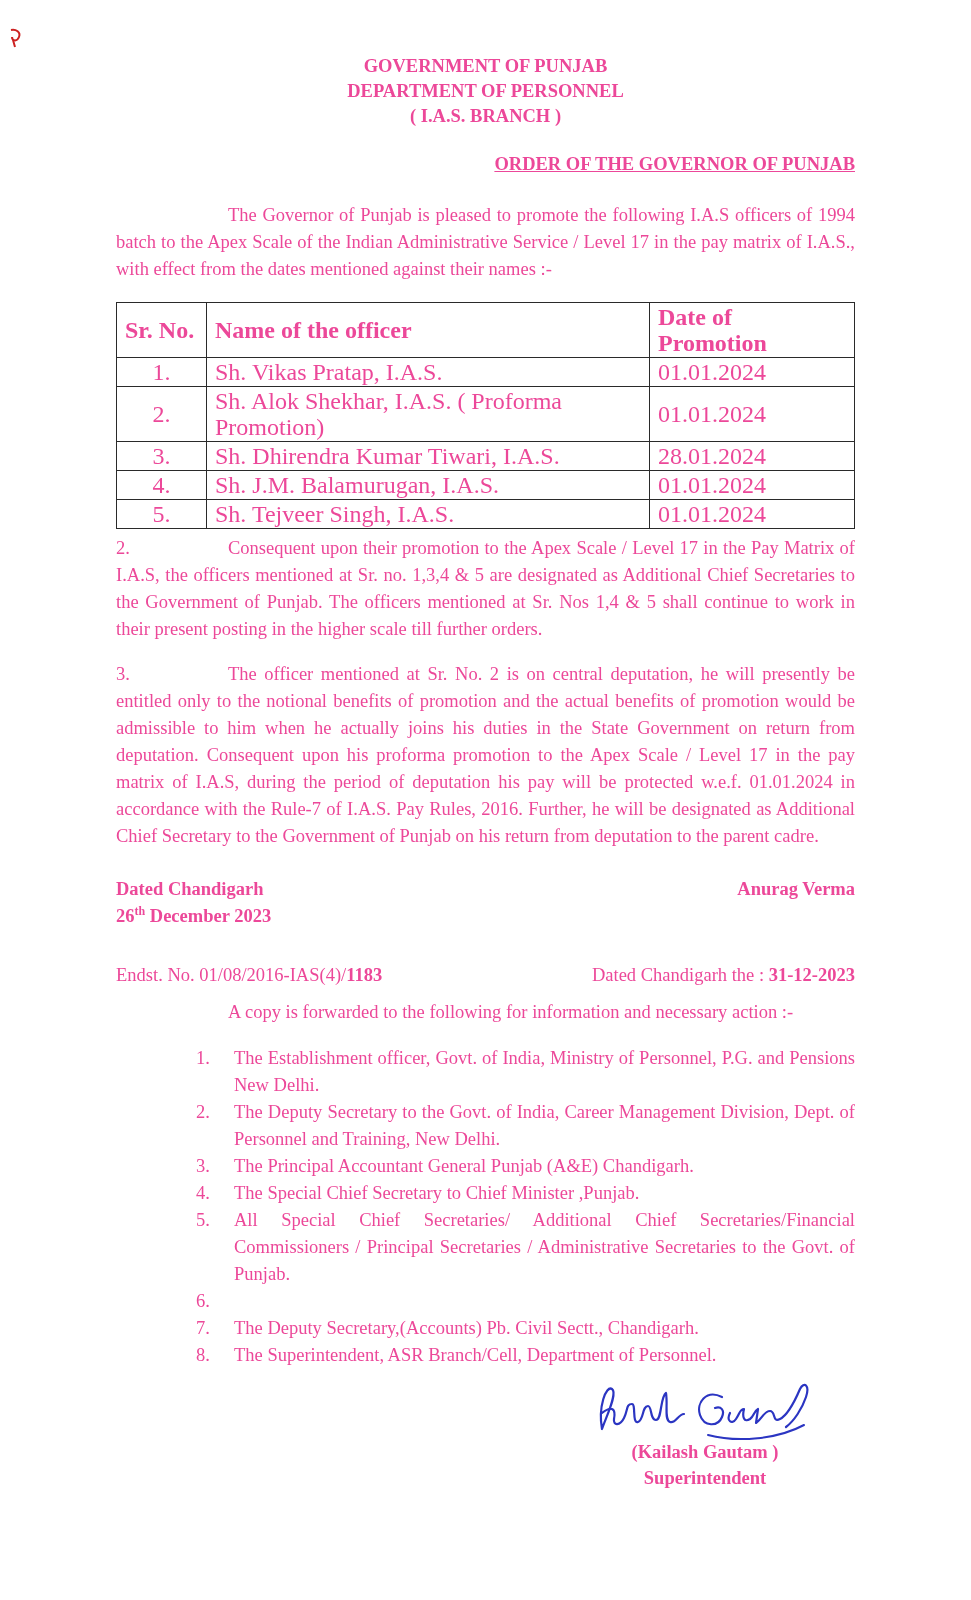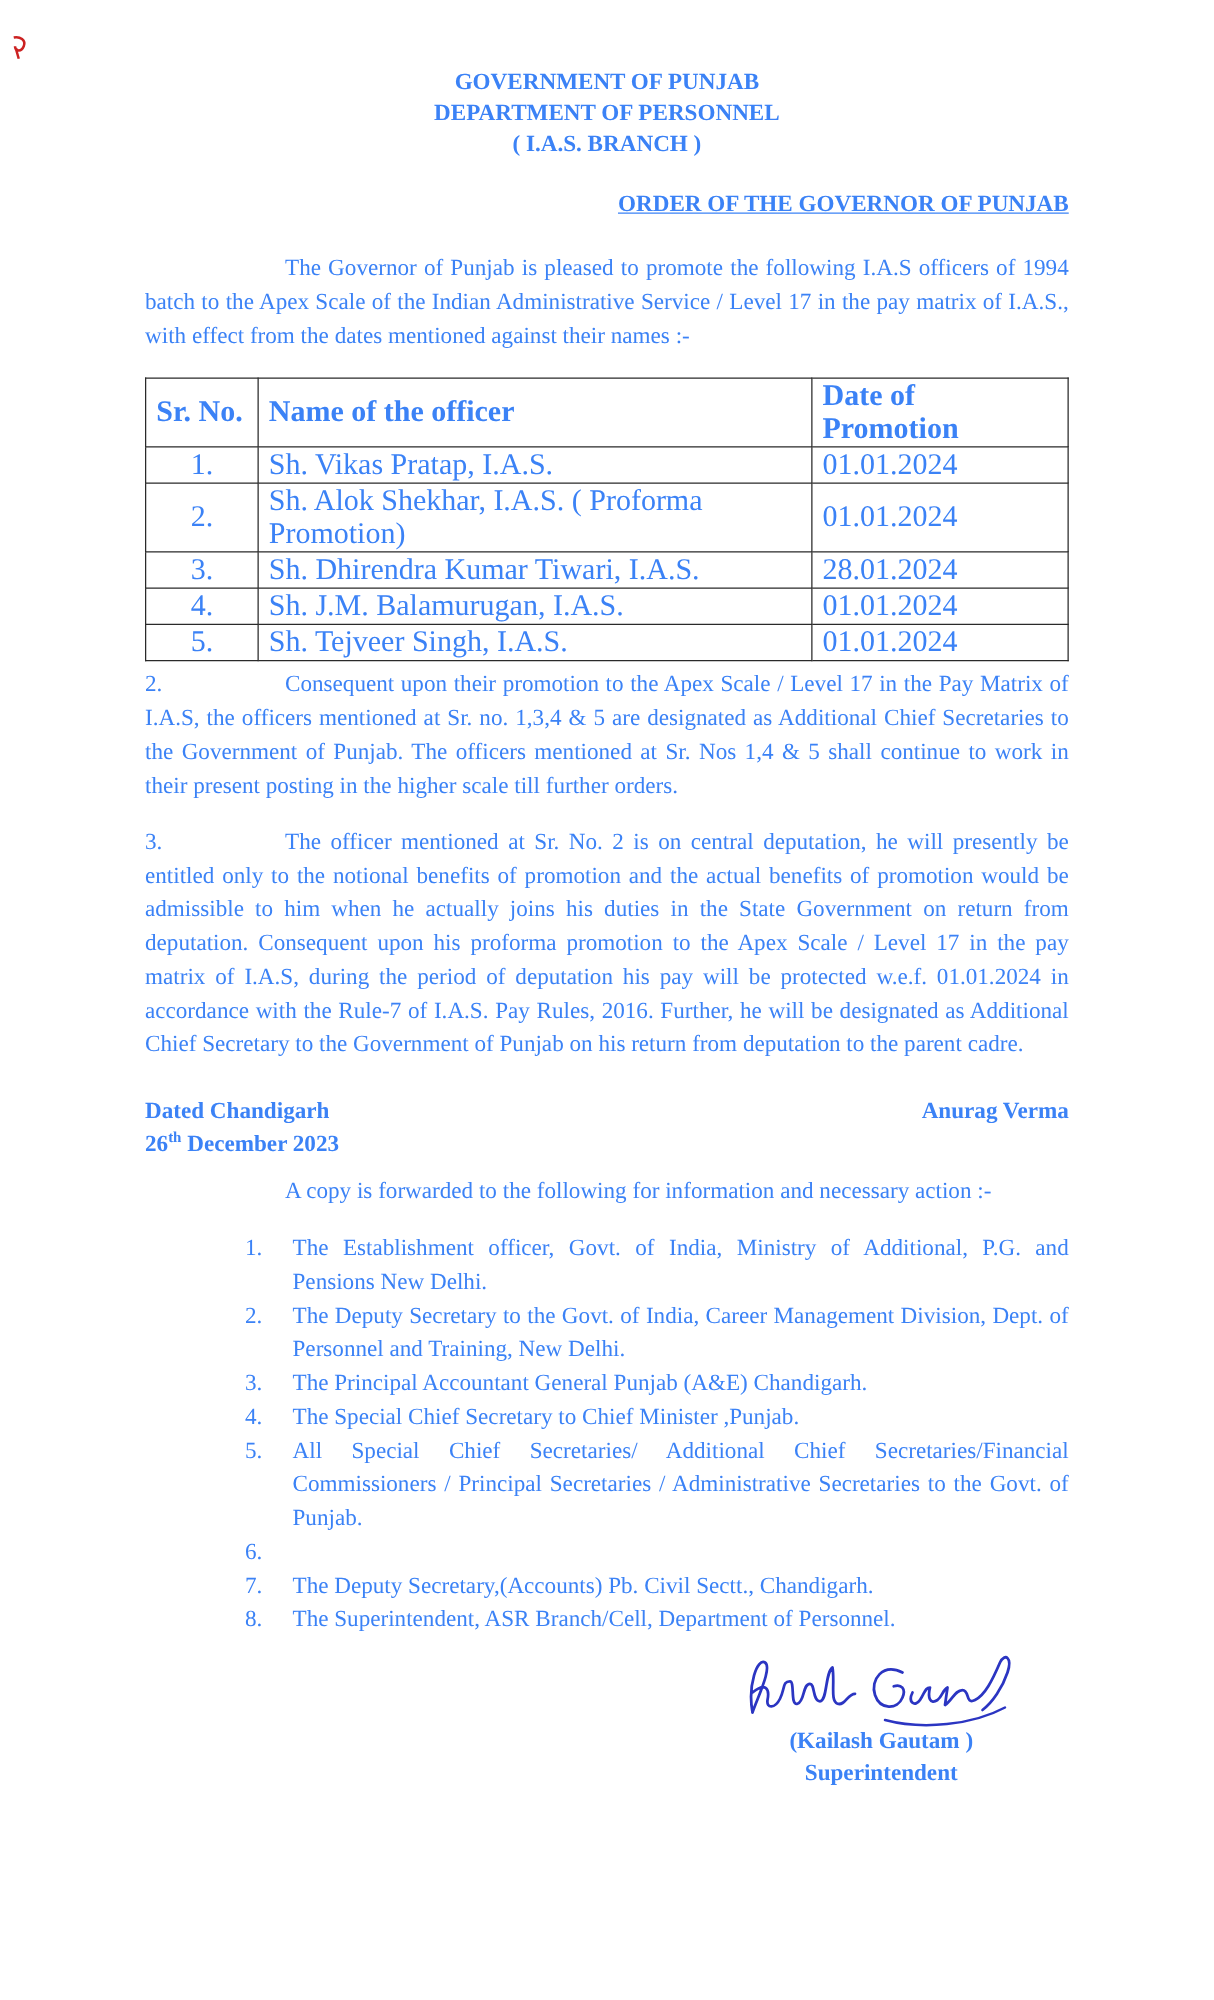--- a/index.html
+++ b/index.html
@@ -5,21 +5,21 @@
   * { box-sizing: border-box; }
   html, body { margin: 0; padding: 0; background: #ffffff; }
   .page {
     position: relative;
     width: 971px;
     height: 1600px;
     overflow: hidden;
     font-family: "Liberation Serif", "DejaVu Serif", serif;
     font-size: 18.5px;
     line-height: 27px;
-    color: #3b82f6;
+    color: #ec4899;
     padding: 54px 116px 30px 116px;
     background: #ffffff;
   }
   .red-mark { position: absolute; left: 8px; top: 28px; width: 16px; height: 20px; }
   .doc-header { text-align: center; font-weight: bold; line-height: 25px; }
   .doc-title-wrap { text-align: right; margin-top: 22px; }
   .doc-title { font-weight: bold; text-decoration: underline; }
   .para { text-align: justify; }
   .para-first { margin-top: 24px; text-indent: 112px; }
   .num-para { margin-top: 6px; }
@@ -122,27 +122,31 @@
   <div class="signoff">
     <div class="signoff-left">
       <div>Dated Chandigarh</div>
       <div><span>26</span><sup>th</sup><span> December 2023</span></div>
     </div>
     <div class="signoff-right">
       <div>Anurag Verma</div>
     </div>
   </div>
 
+  <div class="endst">
+    <div><span>Endst. No. 01/08/2016-IAS(4)/</span><span class="b">1183</span></div>
+    <div><span>Dated Chandigarh the : </span><span class="b">31-12-2023</span></div>
+  </div>
 
   <p class="para forward-para">A copy is forwarded to the following for information and necessary action :-</p>
 
   <div class="dist">
     <div class="dist-item">
       <span class="dist-num">1.</span>
-      <span class="dist-text">The Establishment officer, Govt. of India, Ministry of Additional, P.G. and Pensions New Delhi.</span>
+      <span class="dist-text">The Establishment officer, Govt. of India, Ministry of Personnel, P.G. and Pensions New Delhi.</span>
     </div>
     <div class="dist-item">
       <span class="dist-num">2.</span>
       <span class="dist-text">The Deputy Secretary to the Govt. of India, Career Management Division, Dept. of Personnel and Training, New Delhi.</span>
     </div>
     <div class="dist-item">
       <span class="dist-num">3.</span>
       <span class="dist-text">The Principal Accountant General Punjab (A&amp;E) Chandigarh.</span>
     </div>
     <div class="dist-item">

